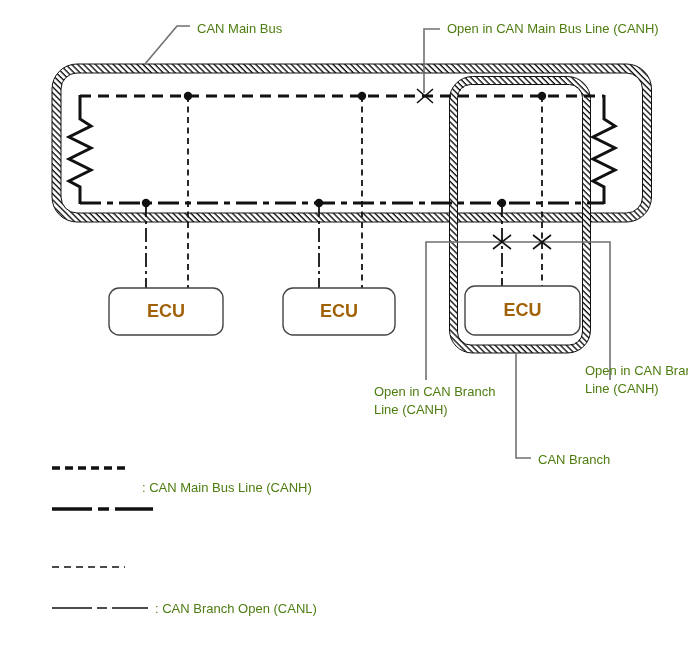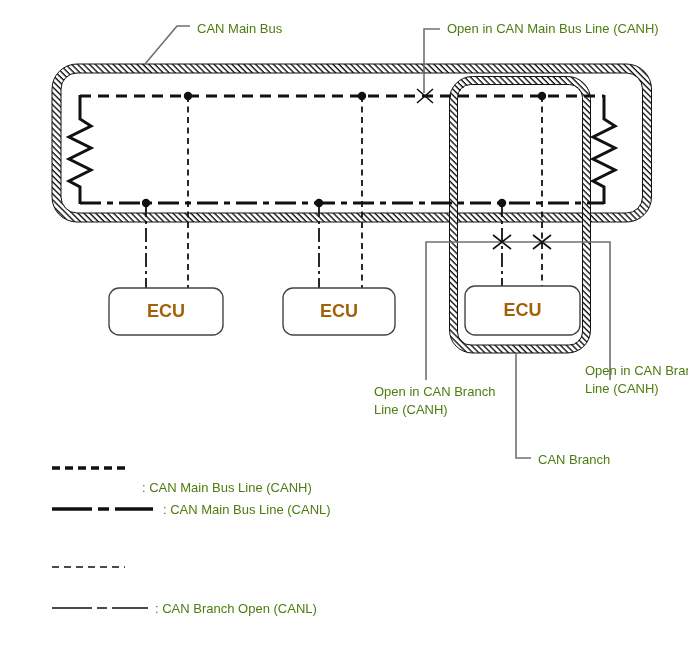--- a/index.html
+++ b/index.html
@@ -113,16 +113,15 @@
   <div class="ecu-label ecu2">ECU</div>
   <div class="ecu-label ecu3">ECU</div>
 
   <div class="lbl wrap" style="left:374px;top:383px;">Open in CAN Branch Line (CANH)</div>
 
   <div class="lbl wrap" style="left:553px;top:362px;margin-left:32px;">Open in CAN Branch Line (CANH)</div>
 
   <div class="lbl" style="left:538px;top:451px;">CAN Branch</div>
 
   <div class="lbl" style="left:142px;top:460px;margin-top:19px;">: CAN Main Bus Line (CANH)</div>
-  <div class="lbl" style="left:163px;top:501px;">: CAN Main Bus Line (CANL)</div>
   <div class="lbl" style="left:155px;top:600px;">: CAN Branch Open (CANL)</div>
 
 </div>
 
 </body></html>

